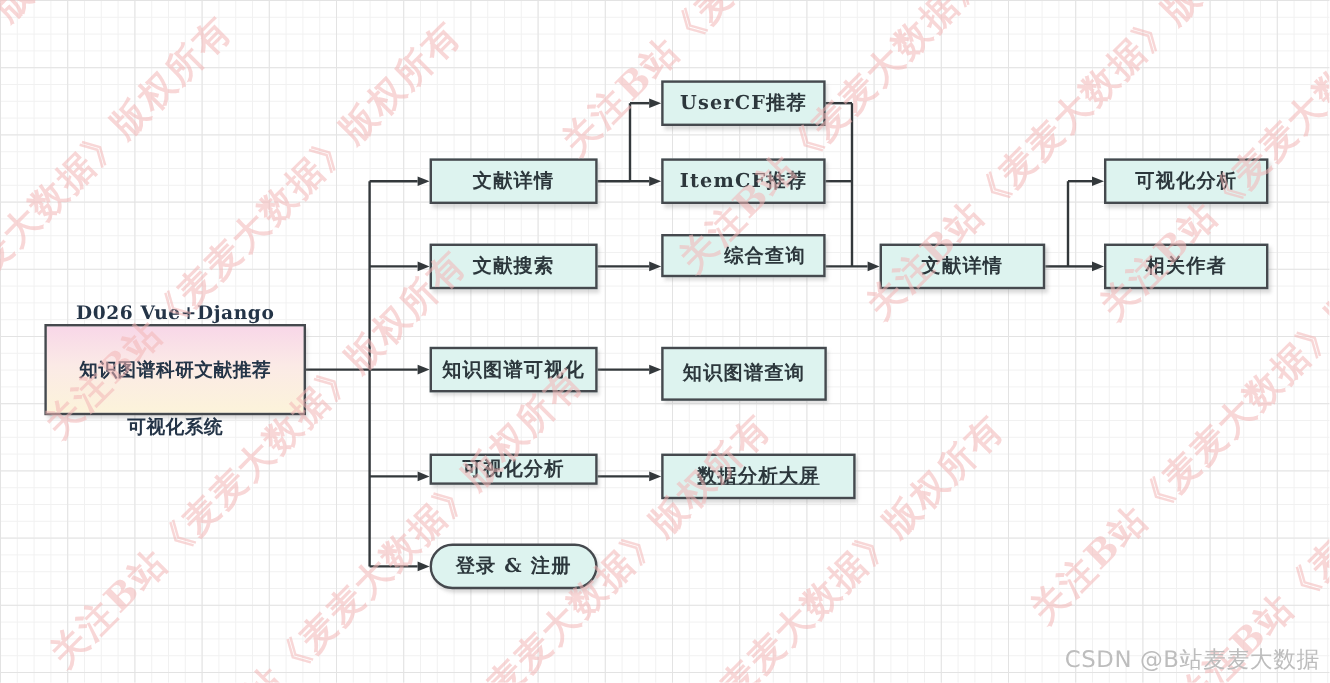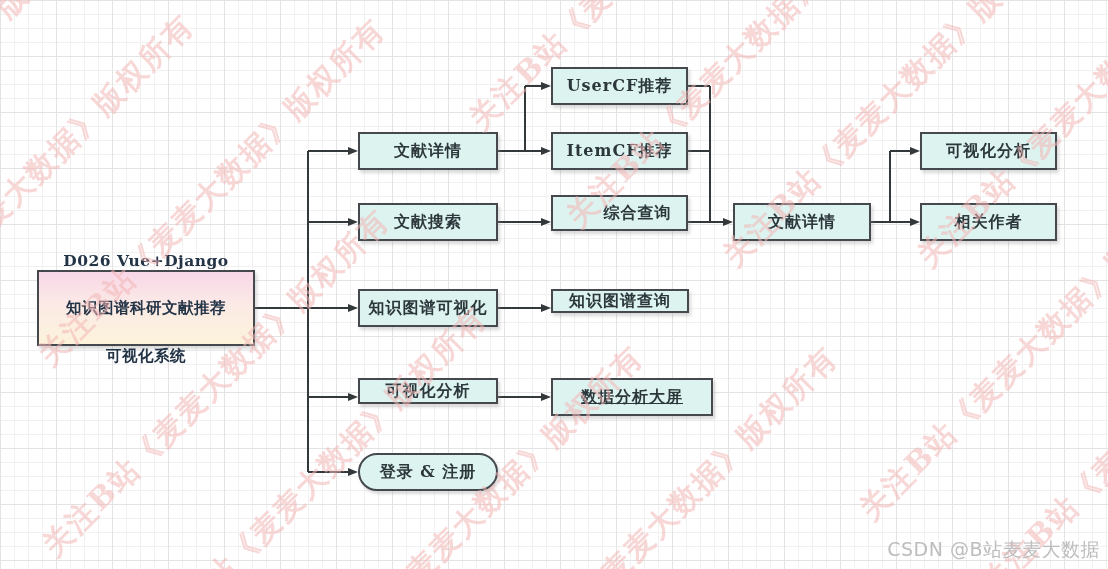--- a/index.html
+++ b/index.html
@@ -104,21 +104,21 @@
   <div class="node" style="left:551px;top:195px;width:137px;height:36px;padding-left:36px;">综合查询</div>
 
   <div class="node" style="left:733px;top:203px;width:138px;height:38px;">文献详情</div>
 
   <div class="node" style="left:920px;top:132px;width:137px;height:38px;">可视化分析</div>
 
   <div class="node" style="left:358px;top:289px;width:140px;height:38px;">知识图谱可视化</div>
 
   <div class="node" style="left:920px;top:203px;width:137px;height:38px;">相关作者</div>
 
-  <div class="node" style="left:551px;top:289px;width:138px;height:24px;">知识图谱查询</div>
+  <div class="node" style="left:551px;top:289px;width:138px;height:45px;">知识图谱查询</div>
 
   <div class="node" style="left:358px;top:378px;width:140px;height:26px;">可视化分析</div>
 
   <div class="node" style="left:551px;top:378px;width:162px;height:38px;text-decoration:underline;">数据分析大屏</div>
 
   <div class="node" style="left:358px;top:453px;width:140px;height:38px;border-radius:19px;">登录 &amp; 注册</div>
 
   <div class="wm-layer" id="wm-layer">
       <div class="wm-row" style="color: rgb(243, 183, 183);">关注B站《麦麦大数据》版权所有　　　　关注B站《麦麦大数据》版权所有　　　　关注B站《麦麦大数据》版权所有　　　　关注B站《麦麦大数据》版权所有</div>
       <div class="wm-row" style="color: rgb(243, 183, 183);">关注B站《麦麦大数据》版权所有　　　　关注B站《麦麦大数据》版权所有　　　　关注B站《麦麦大数据》版权所有　　　　关注B站《麦麦大数据》版权所有</div>

